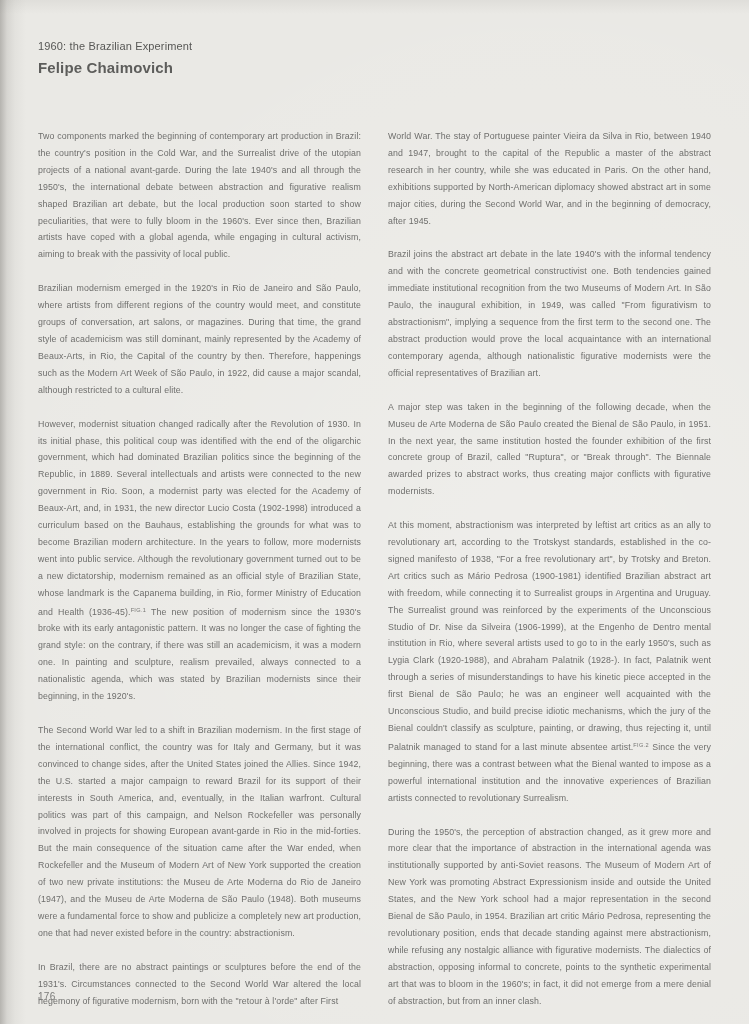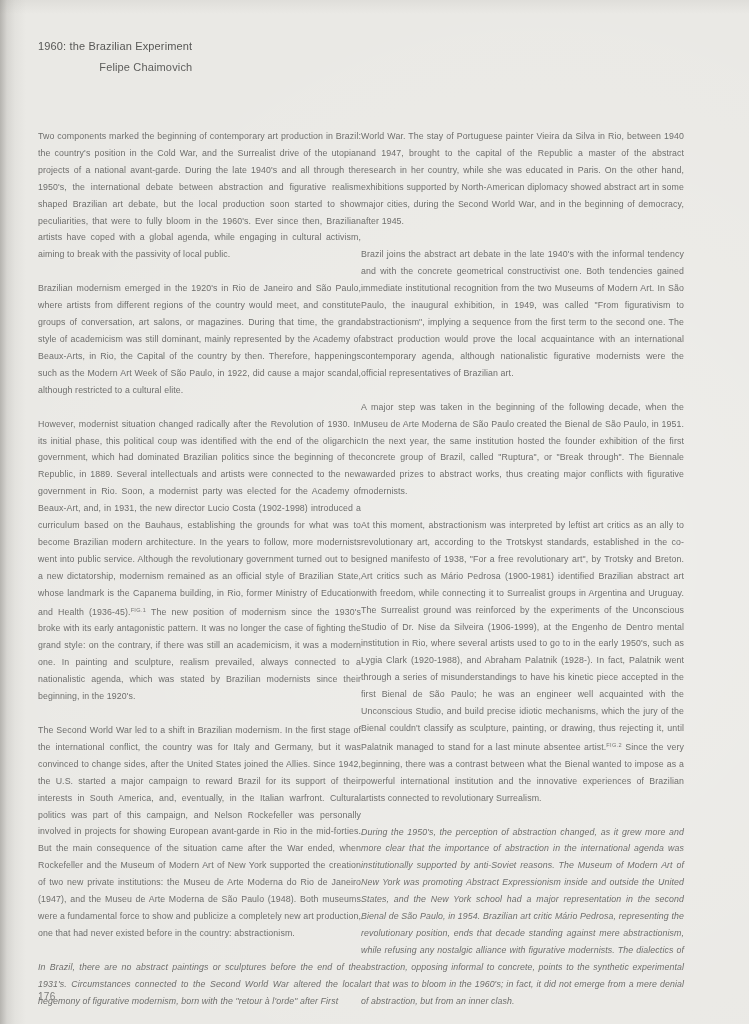--- a/index.html
+++ b/index.html
@@ -33,47 +33,47 @@
 7;
   }
   .title-block h1 {
     font-size: 11px;
     font-weight: 400;
     color: #575755;
     line-height: 21px;
     letter-spacing: 0.15px;
   }
   .title-block .author {
-    font-size: 11px;
-    font-weight: 400;
+    font-size: 15px;
+    font-weight: 700;
     color: #5d5d5b;
     line-height: 21px;
     letter-spacing: 0.15px;
-    text-align: right;
   }
   .columns {
     position: absolute;
     top: 128px;
     left: 38px;
     width: 673px;
     display: flex;
+    gap: 27px;
   }
   .col {
     width: 323px;
     flex: 0 0 323px;
   }
   .col p {
     font-size: 8.8px;
     line-height: 16.9px;
     letter-spacing: 0.1px;
     color: #6e6e6c;
     text-align: justify;
     margin-bottom: 17px;
   }
-  .col p:last-child { margin-bottom: 0; font-style: italic; }
+  .col p:last-child { margin-bottom: 0; }
   .fig-ref {
     font-size: 5.6px;
     letter-spacing: 0.3px;
     vertical-align: 3px;
     color: #757573;
   }
   .page-footer {
     position: absolute;
     top: 986px;
     left: 38px;

